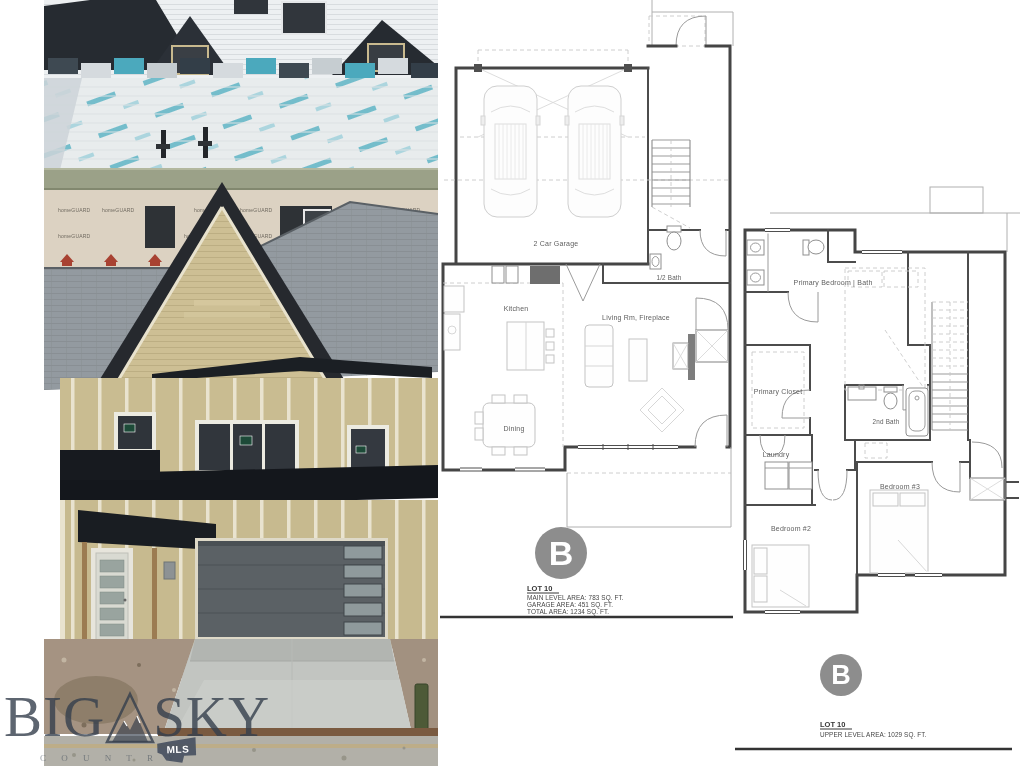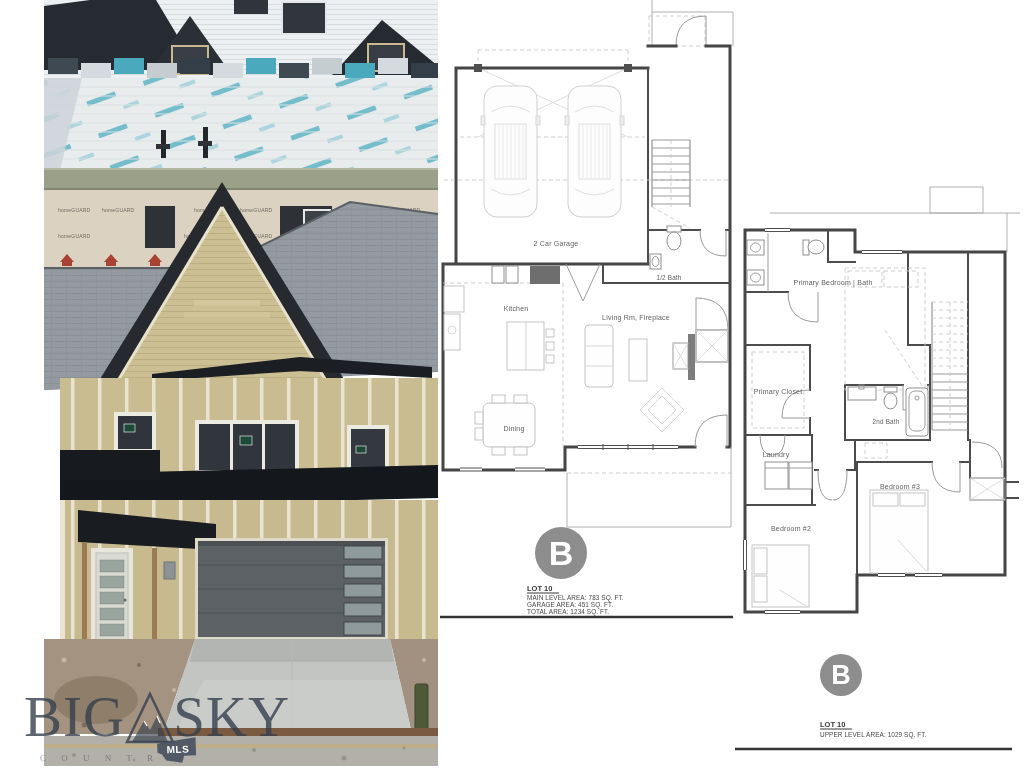--- a/index.html
+++ b/index.html
@@ -20,21 +20,21 @@
   .arc{stroke:#9a9a9a;stroke-width:1;fill:none}
   .win{stroke:#4f4f4f;stroke-width:1;fill:none}
   .lbl{font-family:"Liberation Sans",sans-serif;font-size:7px;fill:#5e5e5e;letter-spacing:.2px;text-anchor:middle}
   .lbls{font-size:6.3px}
   .lot{font-family:"Liberation Sans",sans-serif;font-size:7.5px;font-weight:bold;fill:#373737;text-anchor:start}
   .area{font-family:"Liberation Sans",sans-serif;font-size:6.4px;fill:#454545;text-anchor:start;letter-spacing:.1px}
   .badgeB{font-family:"Liberation Sans",sans-serif;font-weight:bold;fill:#ffffff;text-anchor:middle}
   .divider{stroke:#333333;stroke-width:2.4}
   .wrapTxt{font-family:"Liberation Sans",sans-serif;font-size:5px;fill:#6f695f;letter-spacing:.2px}
   
-  .wm-text{position:absolute;left:24px;top:688px;display:flex;align-items:flex-end;
+  .wm-text{position:absolute;left:4px;top:688px;display:flex;align-items:flex-end;
            font-family:"Liberation Serif",serif;color:rgba(52,62,76,.8);}
   .wm-word{font-size:57px;line-height:1;letter-spacing:1px;}
   .wm-logo{margin:0 -3px 0 -1px;}
   .wm-sub{position:absolute;left:40px;top:753px;font-family:"Liberation Serif",serif;
           font-size:9px;letter-spacing:6.5px;color:rgba(60,72,86,.5);}
   .wm-mls{position:absolute;left:157px;top:737px;transform:rotate(-2deg);}
 </style>
 </head>
 <body>
 

